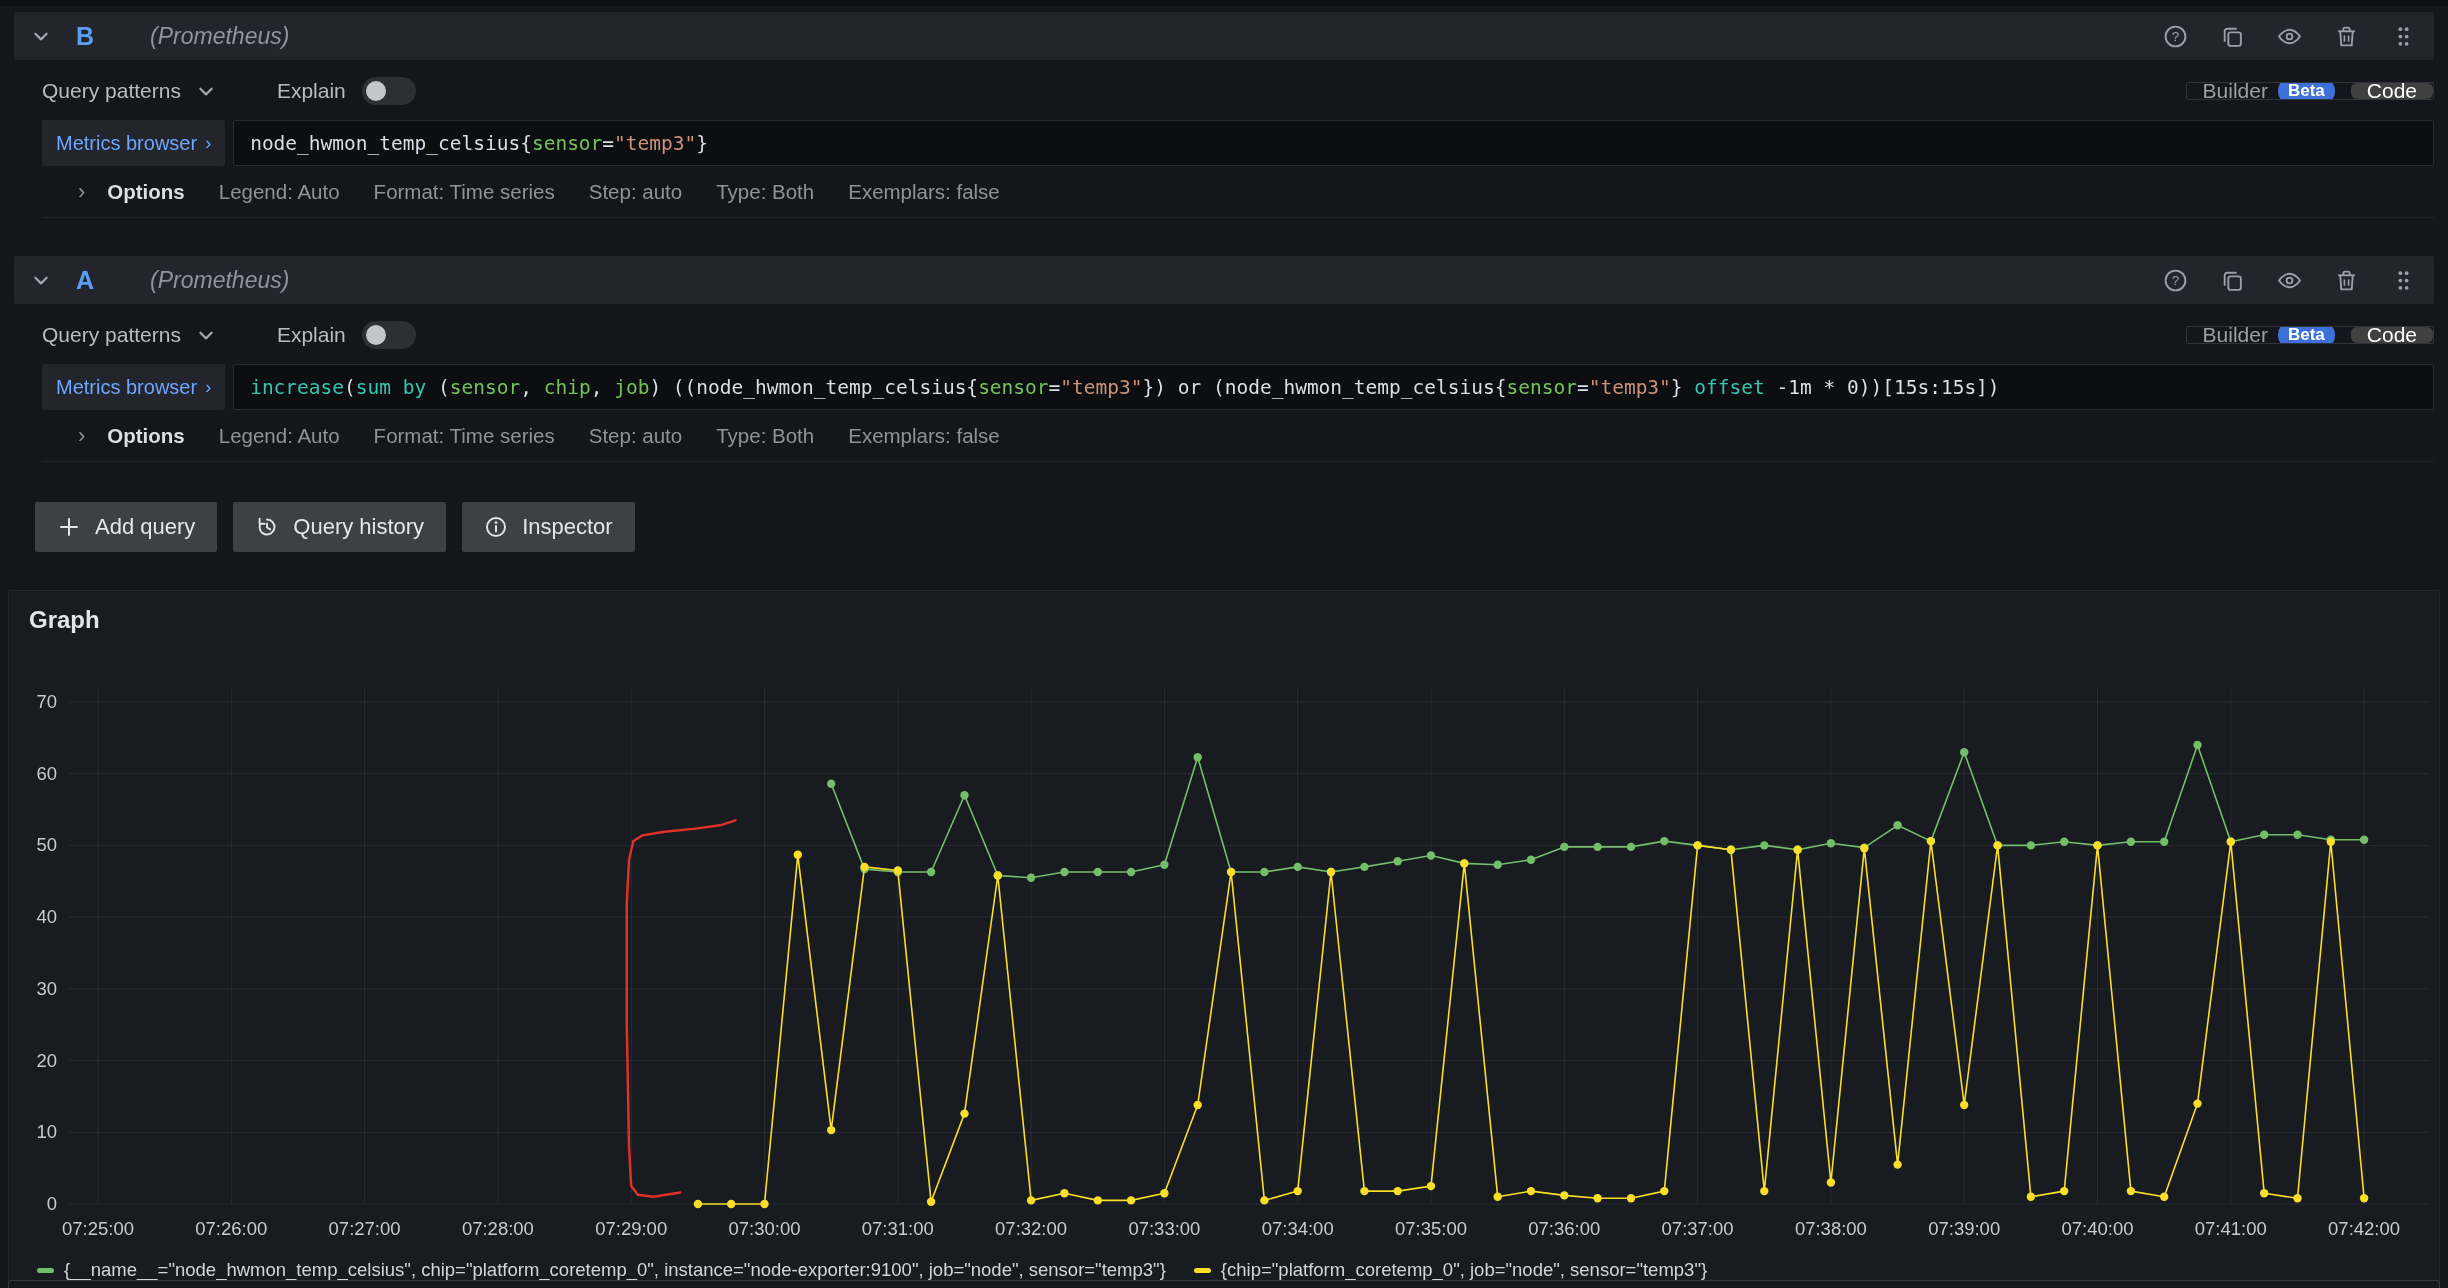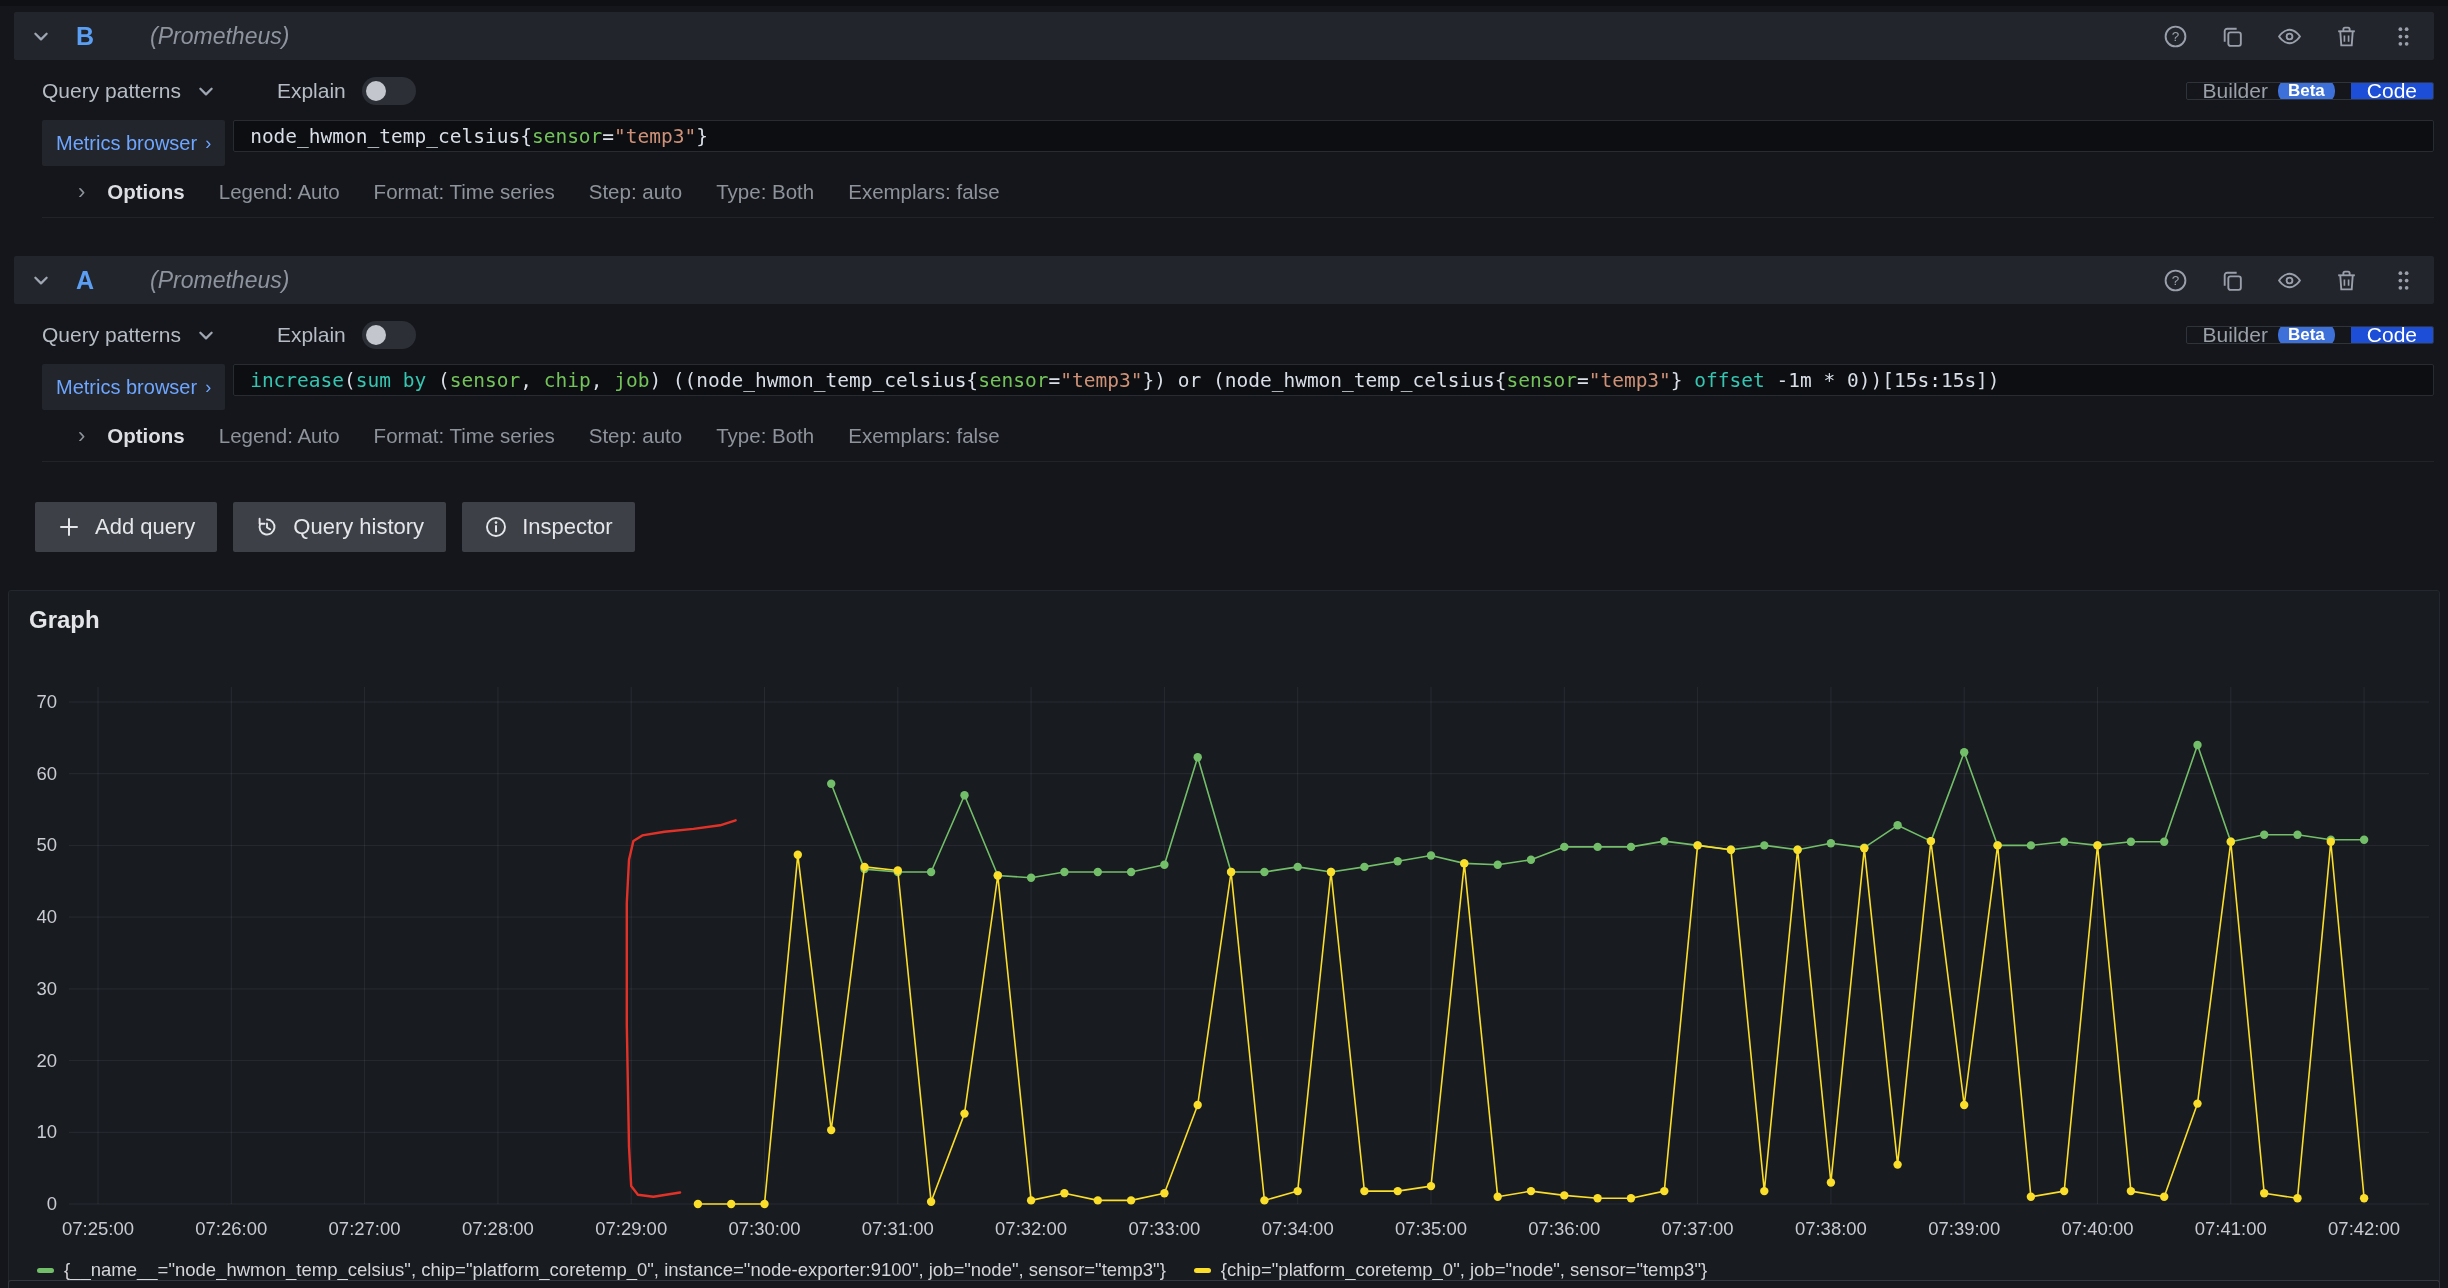--- a/index.html
+++ b/index.html
@@ -24,31 +24,31 @@
   
   .qtoolbar { margin:12px 0 0 28px; height:38px; display:flex; align-items:center; }
   .qp-label { color:#b6bcc4; font-size:21px; display:flex; align-items:center; gap:16px; cursor:pointer; }
   .qp-label svg { width:18px; height:18px; color:#9fa7b3; }
   .explain-wrap { margin-left:62px; display:flex; align-items:center; gap:16px; }
   .explain-label { color:#b6bcc4; font-size:21px; }
   .toggle { width:54px; height:28px; border-radius:14px; background:#2c2f36; position:relative; cursor:pointer; }
   .toggle .knob { position:absolute; left:4px; top:4px; width:20px; height:20px; border-radius:50%; background:#c3c6cd; }
   .seg-group { display:flex; align-items:stretch; border:1px solid #2f333a; border-radius:2px; overflow:hidden; margin-right:0; height:18px; }
   .seg-item { display:flex; align-items:center; gap:10px; padding:0 16px; font-size:21px; color:#9aa0a8; cursor:pointer; }
-  .seg-item.selected { background:#1d4ed8; color:#ffffff; font-weight:500; }
+  .seg-item.selected { background:#404040; color:#ffffff; font-weight:500;border-radius:6px; }
   .beta-badge { background:#3d71d9; color:#fff; font-size:17px; font-weight:700; padding:2px 10px; border-radius:11px; }
 
   
   .qline { margin:10px 0 0 28px; display:flex; }
   .mb-btn { background:#22252b; border:none; color:#6ea6ff; font-size:20px; font-weight:500;
     padding:12px 14px; height:46px; display:flex; align-items:center; gap:8px; border-radius:2px; cursor:pointer;
     font-family:"Liberation Sans",sans-serif; white-space:nowrap; }
   .mb-btn .mb-chev { font-size:18px; }
   .qinput { flex:1; margin-left:8px; background:#0c0e12; border:1px solid #282b32; border-radius:2px;
-    height:32px; display:flex; align-items:center; padding:0 16px;
+    height:46px; display:flex; align-items:center; padding:0 16px;
     font-family:"DejaVu Sans Mono",monospace; font-size:19.5px; white-space:pre; overflow:hidden; }
   .tok-plain { color:#d9dee7; }
   .tok-func { color:#36c5b0; }
   .tok-label { color:#74c35a; }
   .tok-string { color:#ce9178; }
 
   
   .qoptions { margin-left:28px; height:52px; display:flex; align-items:center; padding-left:36px;
     border-bottom:1px solid #202329; }
   .qoptions .ochev { color:#8e939b; font-size:22px; margin-right:22px; }

